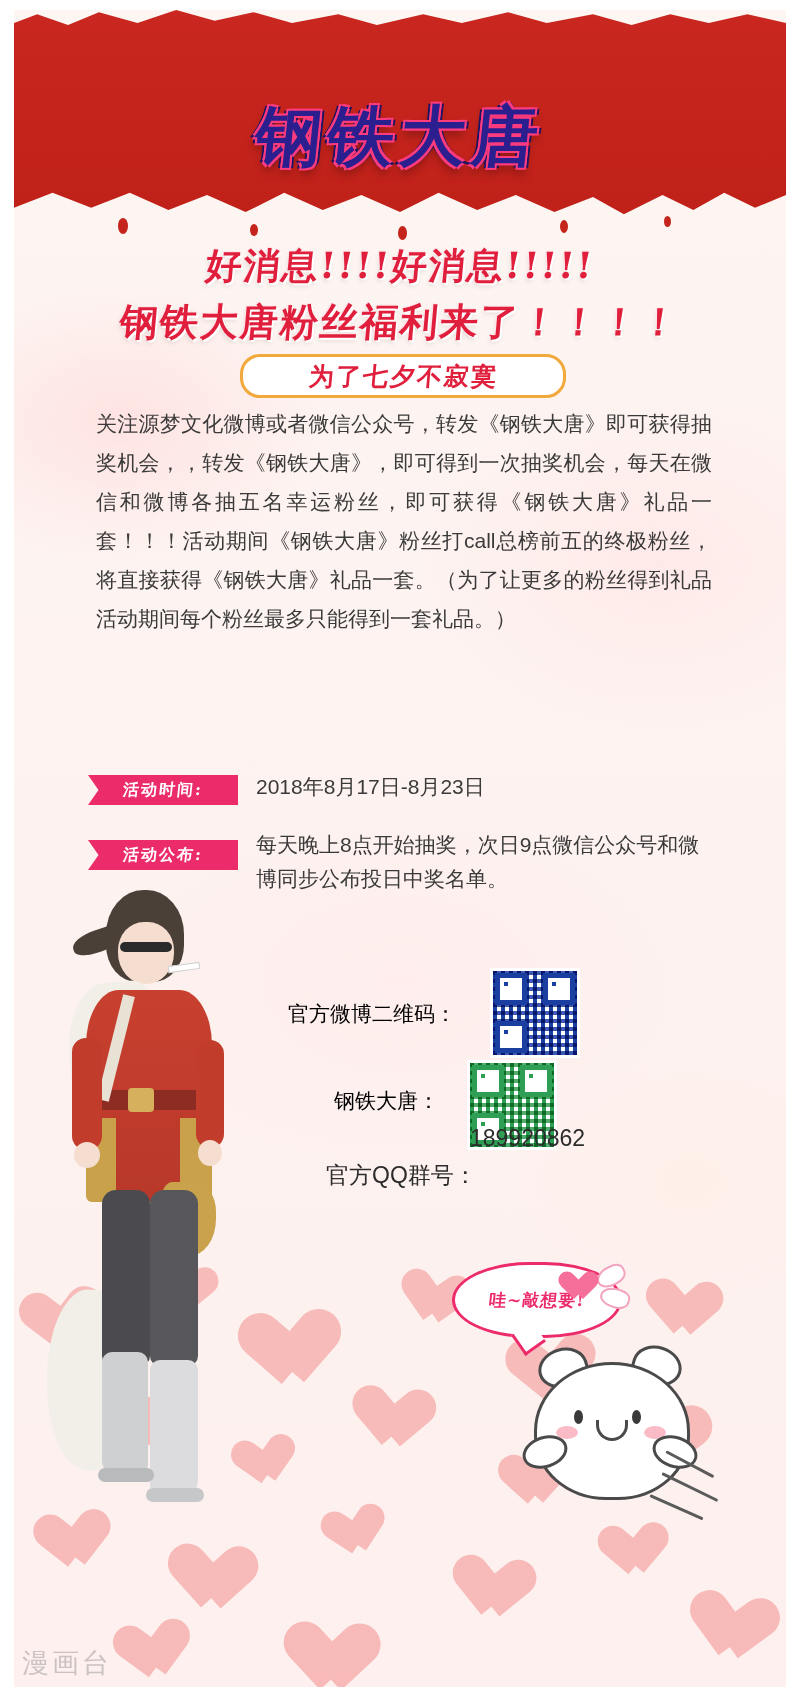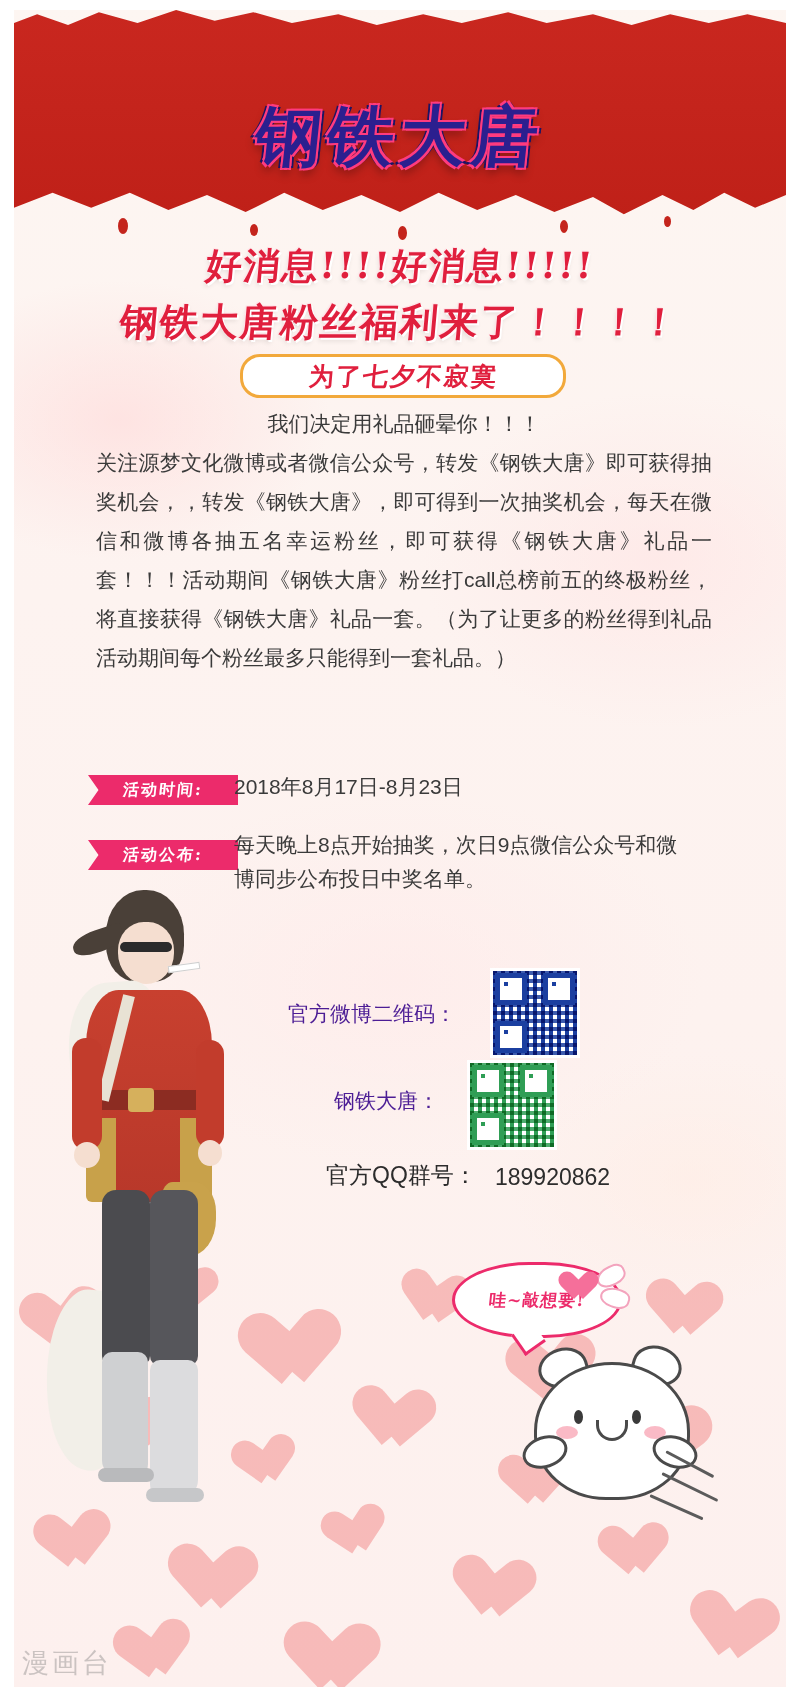--- a/index.html
+++ b/index.html
@@ -154,27 +154,28 @@
     font-weight: bold;
     font-size: 16px;
     letter-spacing: 2px;
     transform: skewX(-6deg);
   }
   .row-value {
     position: absolute;
     font-size: 21px;
     line-height: 34px;
     color: #3a3a3a;
+    margin-left: 22px;
   }
 
   
   .qr-label {
     position: absolute;
     font-size: 21px;
-    color: #4c1d95;
+    color: #000000;
   }
   .qr-box {
     position: absolute;
     width: 84px;
     height: 84px;
     background:
       repeating-linear-gradient(90deg, #1b3fa0 0 4px, #ffffff 4px 8px),
       repeating-linear-gradient(0deg, rgba(27,63,160,0.85) 0 4px, rgba(255,255,255,0.9) 4px 8px);
     background-blend-mode: multiply;
     border: 3px solid #ffffff;
@@ -372,21 +373,20 @@
 <div class="logo">钢铁大唐</div>
 
 <div class="headline1">好消息!!!!好消息!!!!!</div>
 <div class="headline2">钢铁大唐粉丝福利来了！！！！</div>
 
 <div class="subbanner">
   <span>为了七夕不寂寞</span>
 </div>
 
 <div class="body-text">
-  <p>我们决定用礼品砸晕你！！！</p>
   <p class="just">关注源梦文化微博或者微信公众号，转发《钢铁大唐》即可获得抽奖机会，，转发《钢铁大唐》，即可得到一次抽奖机会，每天在微信和微博各抽五名幸运粉丝，即可获得《钢铁大唐》礼品一套！！！活动期间《钢铁大唐》粉丝打call总榜前五的终极粉丝，将直接获得《钢铁大唐》礼品一套。（为了让更多的粉丝得到礼品 活动期间每个粉丝最多只能得到一套礼品。）</p>
 </div>
 
 <div class="label-tag" style="left:88px; top:775px; width:130px;">
   <span>活动时间:</span>
 </div>
 <div class="row-value" style="left:234px; top:770px; width:440px;">2018年8月17日-8月23日</div>
 
 <div class="label-tag" style="left:88px; top:840px; width:130px;">
   <span>活动公布:</span>
@@ -413,21 +413,21 @@
     </div>
   <div class="qr-finder g" style="right:2px; top:2px;">
       <i></i>
     </div>
   <div class="qr-finder g" style="left:2px; bottom:2px;">
       <i></i>
     </div>
 </div>
 
 <div class="qq-line" style="left:326px; top:1160px;">官方QQ群号：</div>
-<div class="qq-line" style="left:470px; top:1164px;margin-left:25px;">189920862</div>
+<div class="qq-line" style="left:470px; top:1125px;">189920862</div>
 
 <div class="hearts">
   <div class="heart" style="left:30px;  top:40px;  transform:scale(1.3) rotate(-8deg);"></div>
   <div class="heart" style="left:150px; top:10px;  transform:scale(1.0) rotate(6deg);"></div>
   <div class="heart" style="left:260px; top:70px;  transform:scale(1.6) rotate(-4deg);"></div>
   <div class="heart" style="left:400px; top:20px;  transform:scale(1.1) rotate(10deg);"></div>
   <div class="heart" style="left:520px; top:90px;  transform:scale(1.4) rotate(-6deg);"></div>
   <div class="heart" style="left:650px; top:30px;  transform:scale(1.2) rotate(4deg);"></div>
   <div class="heart" style="left:90px;  top:150px; transform:scale(1.5) rotate(12deg);"></div>
   <div class="heart" style="left:230px; top:180px; transform:scale(1.0) rotate(-10deg);"></div>

